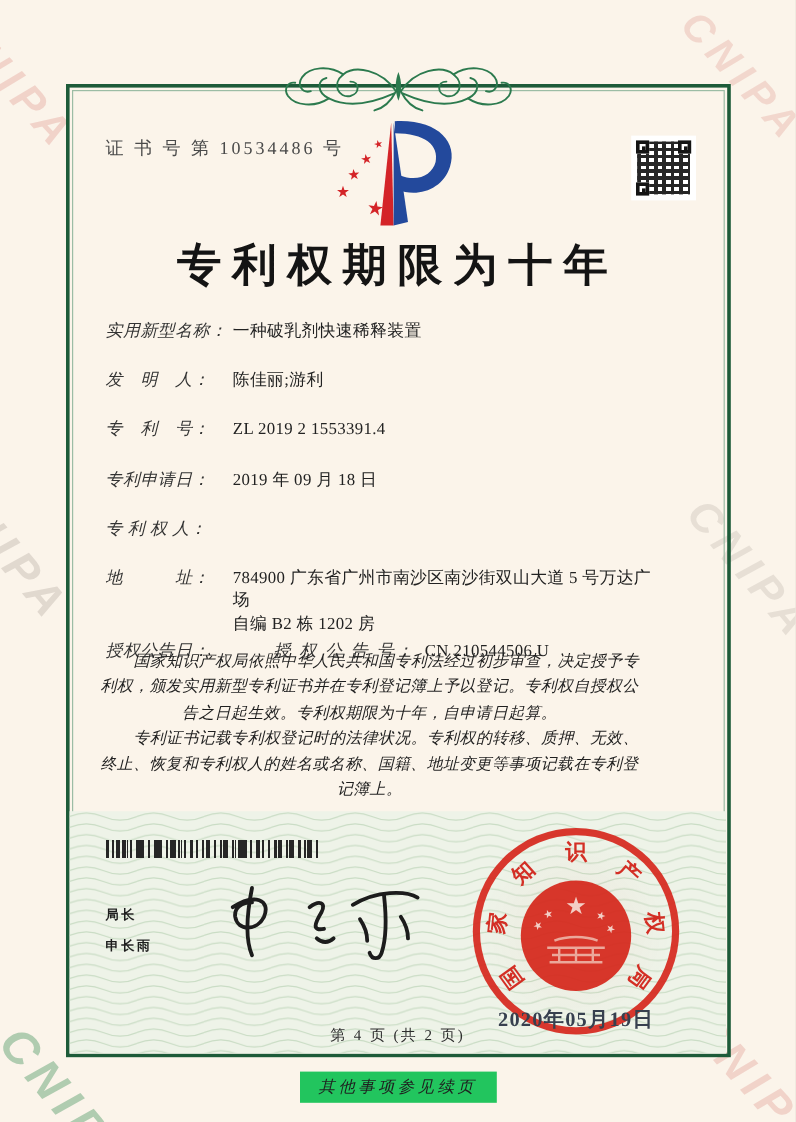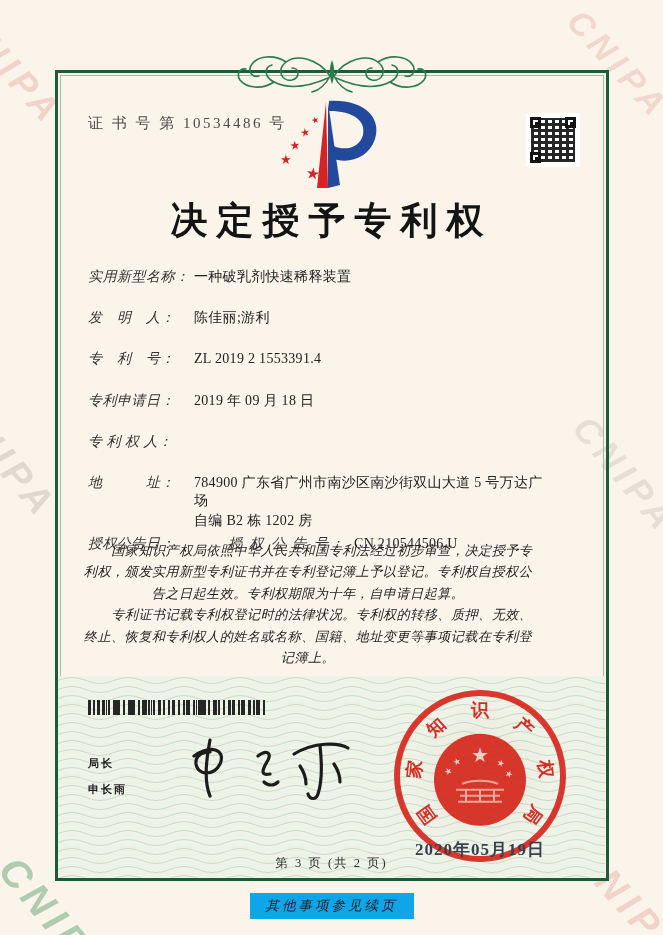--- a/index.html
+++ b/index.html
@@ -71,21 +71,21 @@
         border:6px solid rgba(214,39,28,.92);box-sizing:border-box;
         background:radial-gradient(circle at 50% 50%, rgba(214,39,28,.05), rgba(214,39,28,0) 70%);}
   .seal-char{position:absolute;left:50%;top:50%;font-size:18px;font-weight:bold;color:rgba(210,36,26,.95);
         font-family:"Liberation Sans","DejaVu Sans",sans-serif;}
   .emblem{position:absolute;left:50%;top:50%;transform:translate(-50%,-46%);}
   .seal-date{position:absolute;left:0;right:0;top:114px;text-align:center;
         font-size:17px;font-weight:bold;color:#37404f;letter-spacing:1px;margin-top:28px;}
   
   .page-num{position:absolute;left:0;right:0;top:855px;text-align:center;font-size:12.5px;color:#2e2e2e;letter-spacing:2px;}
   .cont-note{position:absolute;left:0;right:0;top:893px;text-align:center;}
-  .cont-note span{display:inline-block;background:#0ea5e9;padding:4px 16px;font-size:13.5px;
+  .cont-note span{display:inline-block;background:#22c55e;padding:4px 16px;font-size:13.5px;
         font-style:italic;color:#1f1f1f;letter-spacing:3px;}
 </style>
 </head>
 <body>
 
 <div class="page">
 
   <span class="wm wm-tl">CNIPA</span>
   <span class="wm wm-tr">CNIPA</span>
   <span class="wm wm-ml">CNIPA</span>
@@ -145,21 +145,21 @@
     <path d="M57 5 C92 3 110 22 103 43 C97 62 76 69 59 62 L61 50 C76 56 88 50 91 39 C94 25 82 15 57 15 Z" fill="#23499c"></path>
     <g fill="#d42428" font-family="'DejaVu Sans',sans-serif">
       <text x="40" y="28" font-size="9" transform="rotate(-14 40 28)">★</text>
       <text x="29" y="41" font-size="11" transform="rotate(-10 29 41)">★</text>
       <text x="18" y="54" font-size="12" transform="rotate(-6 18 54)">★</text>
       <text x="8" y="68" font-size="13">★</text>
       <text x="33" y="82" font-size="16" transform="rotate(8 33 82)">★</text>
     </g>
   </svg>
 
-  <div class="title">决定授予专利权</div>
+  <div class="title">专利权期限为十年</div>
 
   <div class="fields">
     <div class="frow">
       <span class="flabel">实用新型名称：</span>
       <span class="fvalue">一种破乳剂快速稀释装置</span>
     </div>
     <div class="frow">
       <span class="flabel">发　明　人：</span>
       <span class="fvalue">陈佳丽;游利</span>
     </div>
@@ -245,19 +245,19 @@
     <span class="seal-char" style="transform:translate(-50%,-50%) rotate(-126deg) translateY(-66px);">国</span>
     <span class="seal-char" style="transform:translate(-50%,-50%) rotate(-84deg) translateY(-66px);">家</span>
     <span class="seal-char" style="transform:translate(-50%,-50%) rotate(-42deg) translateY(-66px);">知</span>
     <span class="seal-char" style="transform:translate(-50%,-50%) rotate(0deg) translateY(-66px);">识</span>
     <span class="seal-char" style="transform:translate(-50%,-50%) rotate(42deg) translateY(-66px);">产</span>
     <span class="seal-char" style="transform:translate(-50%,-50%) rotate(84deg) translateY(-66px);">权</span>
     <span class="seal-char" style="transform:translate(-50%,-50%) rotate(126deg) translateY(-66px);">局</span>
     <div class="seal-date">2020年05月19日</div>
   </div>
 
-  <div class="page-num">第 3 页 (共 2 页)</div>
+  <div class="page-num">第 4 页 (共 2 页)</div>
 
   <div class="cont-note">
     <span>其他事项参见续页</span>
   </div>
 
 </div>
 
 </body></html>

